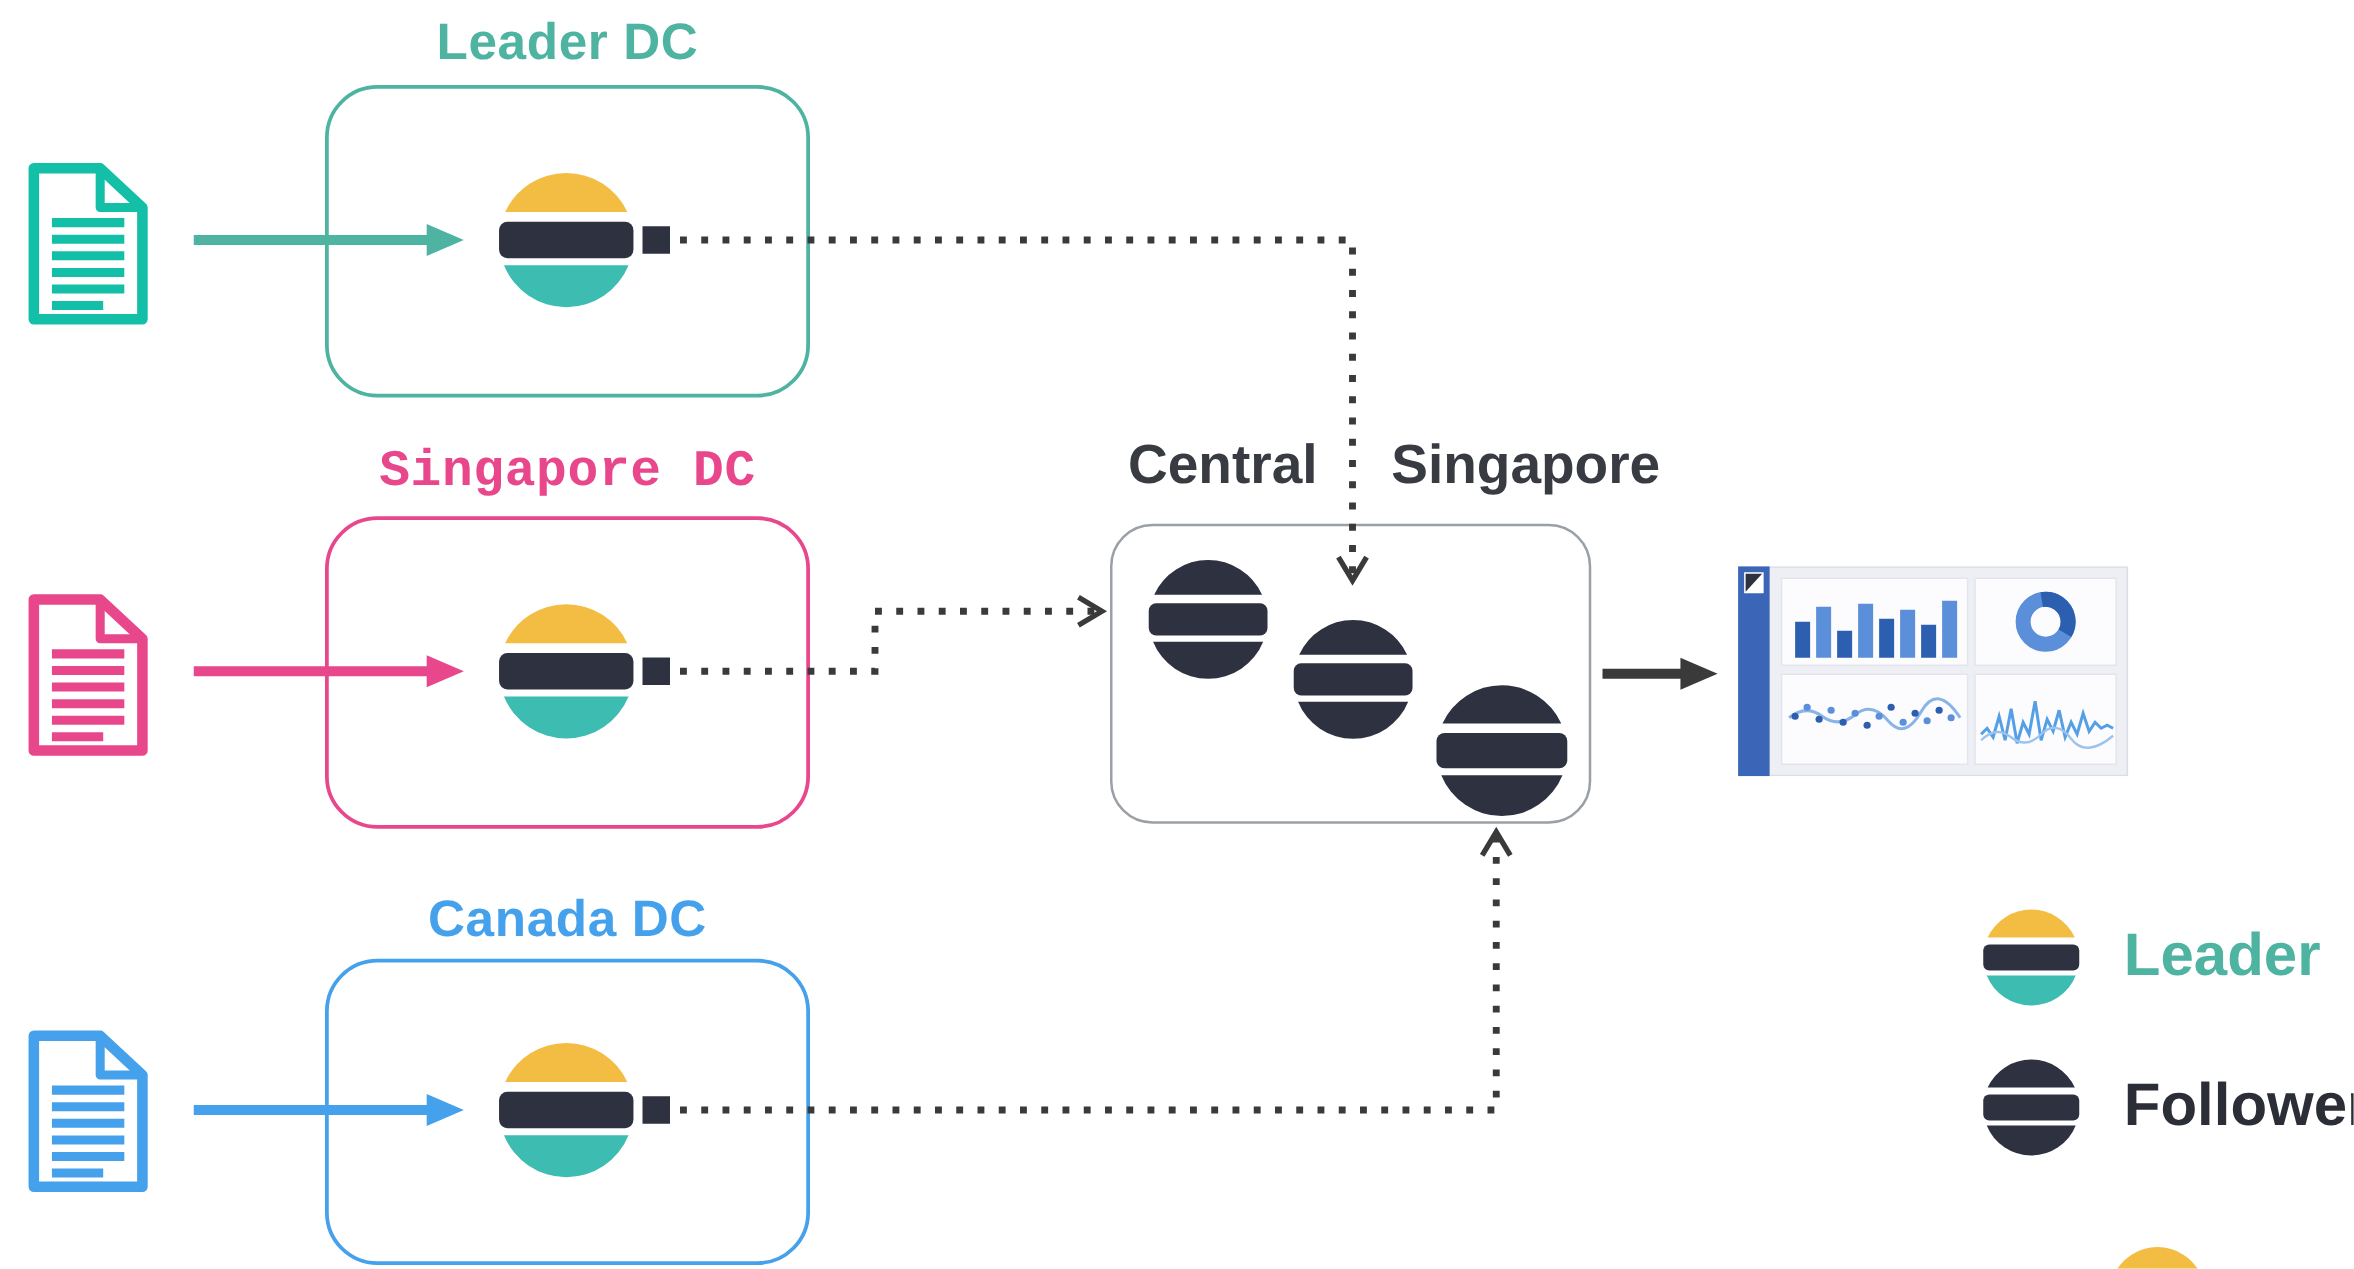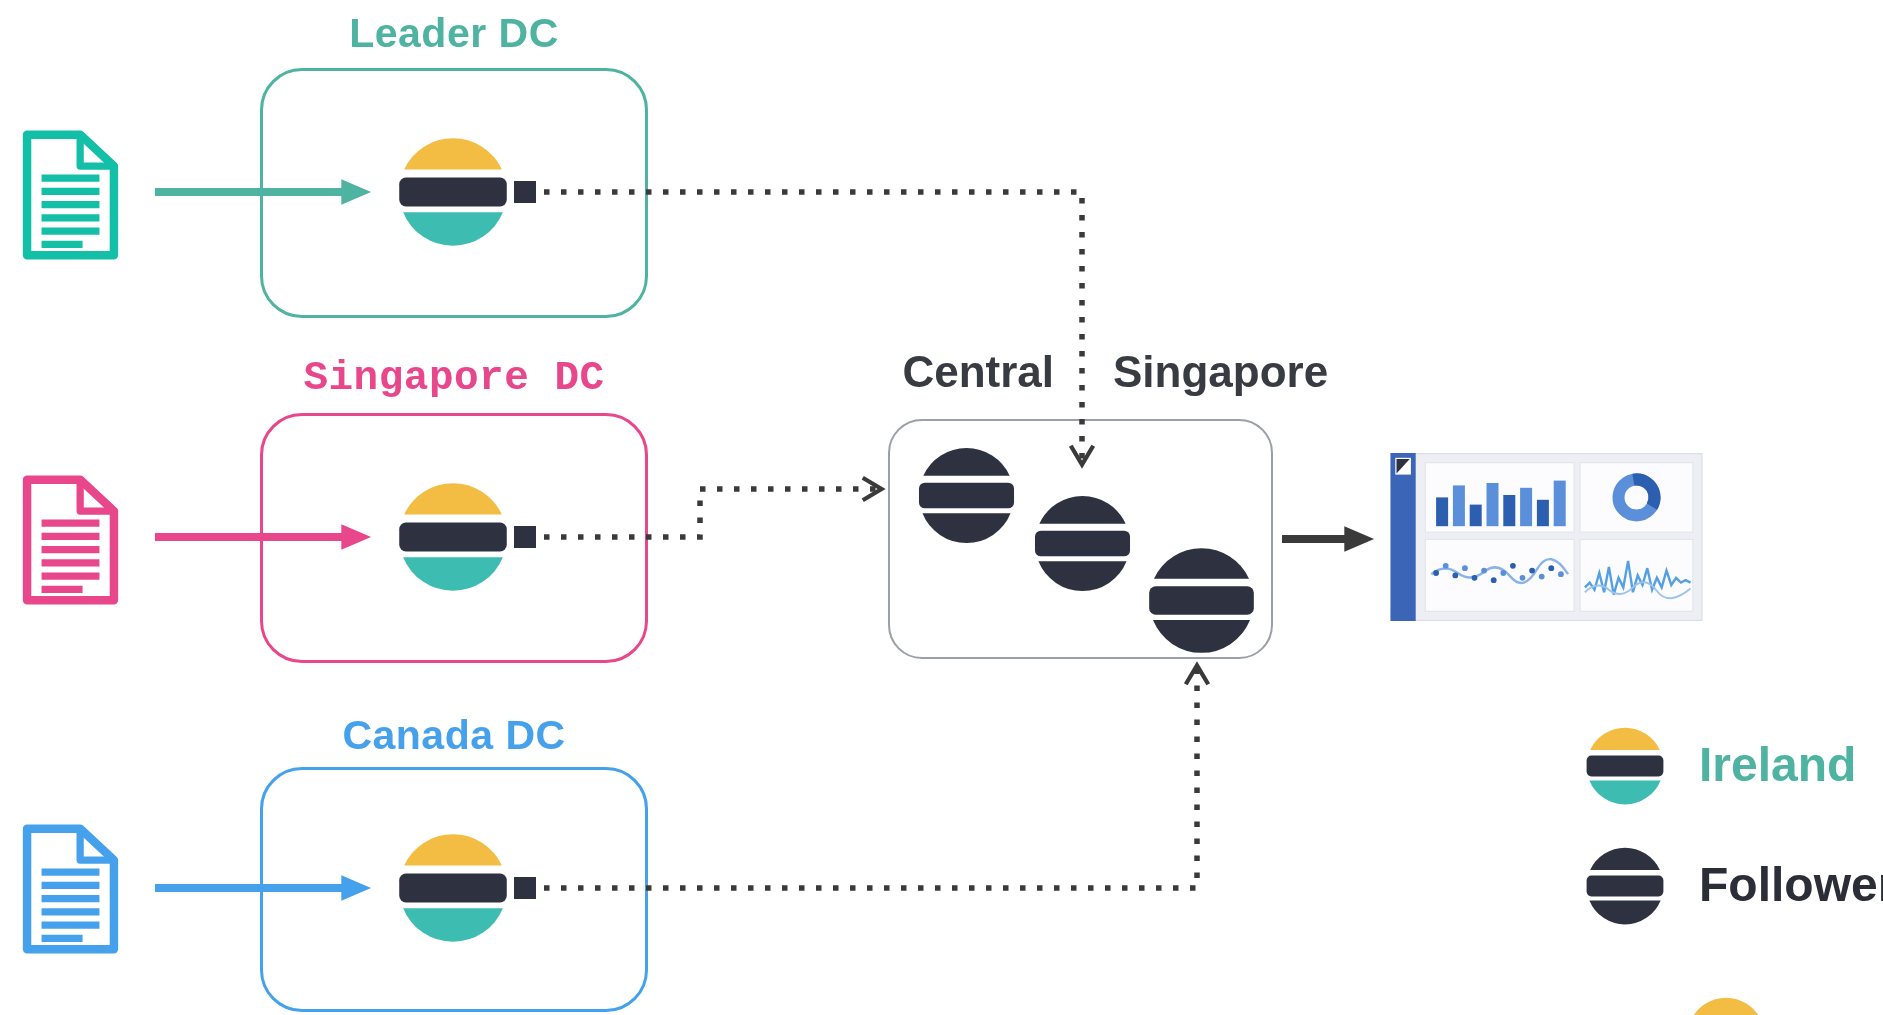--- a/index.html
+++ b/index.html
@@ -150,21 +150,21 @@
     <g>
       <rect x="158" y="72" width="94" height="60" fill="#FCFCFE" stroke="#E2E6EC"></rect>
       <path d="M 162,112 L 166,108 L 170,114 L 174,100 L 178,116 L 182,95 L 186,118 L 190,104 L 194,112 L 198,90 L 202,116 L 206,102 L 210,110 L 214,96 L 218,114 L 222,104 L 226,112 L 230,98 L 234,110 L 238,104 L 242,108 L 246,106 L 250,108" fill="none" style="stroke:var(--kline)" stroke-width="2"></path>
       <path d="M 162,116 Q 172,106 182,114 T 202,112 T 222,115 T 250,113" fill="none" stroke="#9CC3EE" stroke-width="1.6"></path>
     </g>
   </svg>
 
   <svg class="logo leader abs" style="left:1585px; top:726px;" width="80" height="80" viewBox="0 0 100 100">
       <use href="#es-logo"></use>
     </svg>
-  <div class="legend-label teal abs" style="left:1699px; top:737px;">Ireland</div>
+  <div class="legend-label teal abs" style="left:1699px; top:737px;">Leader</div>
   <svg class="logo follower abs" style="left:1585px; top:846px;" width="80" height="80" viewBox="0 0 100 100">
       <use href="#es-logo"></use>
     </svg>
   <div class="legend-label dark abs" style="left:1699px; top:857px;">Follower</div>
 
   <svg class="logo leader abs" style="left:1686px; top:996px;" width="80" height="80" viewBox="0 0 100 100">
       <use href="#es-logo"></use>
     </svg>
 
   <svg class="abs overlay" width="1883" height="1015" viewBox="0 0 1883 1015">

